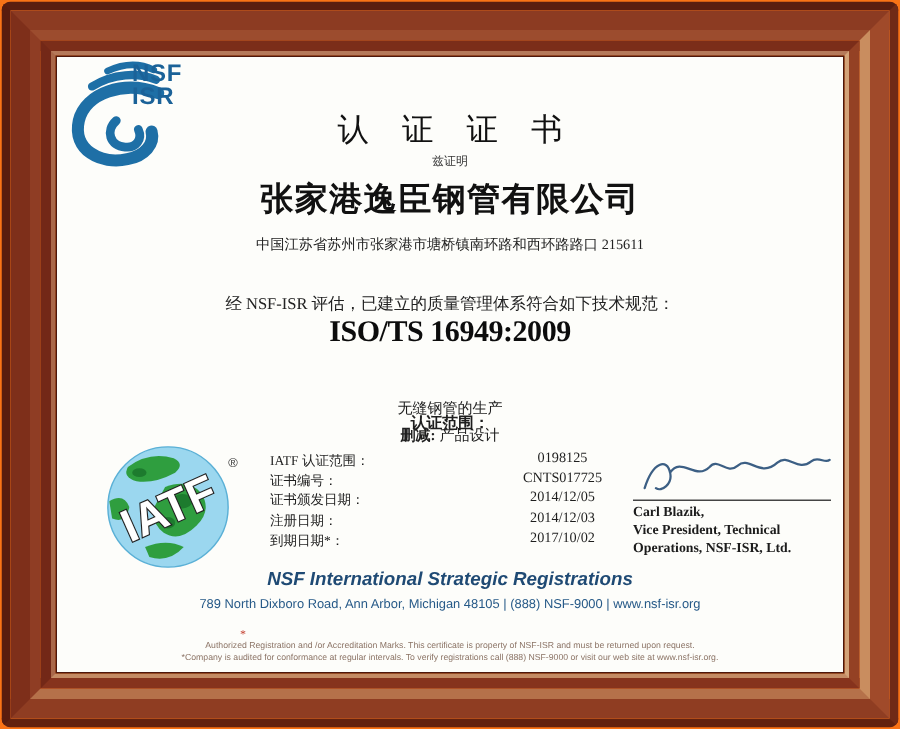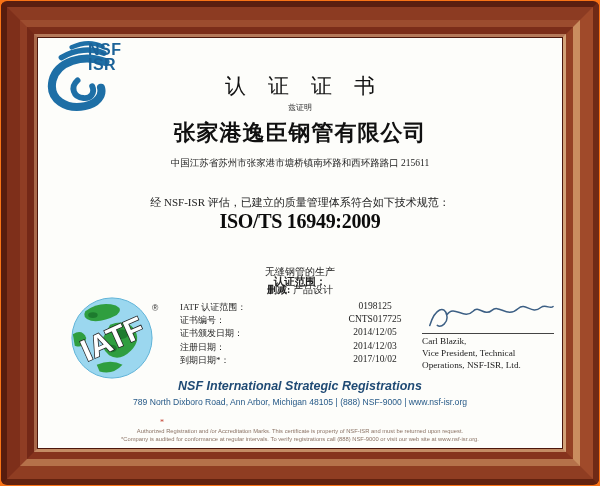--- a/index.html
+++ b/index.html
@@ -31,21 +31,21 @@
   .excl{top:245px;font-size:10px;}
   .excl b{font-weight:bold;}
   
   .globe{left:26px;top:258px;width:96px;height:84px;}
   
   .details{left:142px;top:263px;width:250px;font-size:9px;}
   .drow{position:relative;height:13.2px;}
   .dlabel{position:absolute;left:0;top:0;white-space:nowrap;}
   .dval{position:absolute;left:120px;width:150px;top:0;text-align:center;font-size:9.5px;}
   
-  .sigblock{left:384px;top:262px;width:140px;height:80px;}
+  .sigblock{left:384px;top:262px;width:140px;height:80px;font-weight:bold;}
   .sig-svg{position:absolute;left:2px;top:0;}
   .sigline{position:absolute;left:0;top:33px;width:132px;border-top:1px solid #444;}
   .signer{position:absolute;left:0;top:36px;font-size:9.2px;line-height:11.8px;color:#1c1c1c;white-space:nowrap;}
   
   .org{top:341px;font-family:"Liberation Sans",sans-serif;font-weight:bold;font-size:12.5px;color:#1f4a74;font-style:italic;}
   .contact{top:359px;font-family:Liberation Sans, sans-serif;font-size:8.6px;color:#275a88;}
   .fnmark{left:122px;top:380px;font-size:8px;color:#c23b2a;}
   .fine{font-family:"Liberation Sans",sans-serif;font-size:5.8px;color:#8b7365;line-height:7.6px;}
   .fine1{top:390px;}
   .fine2{top:397.6px;}

